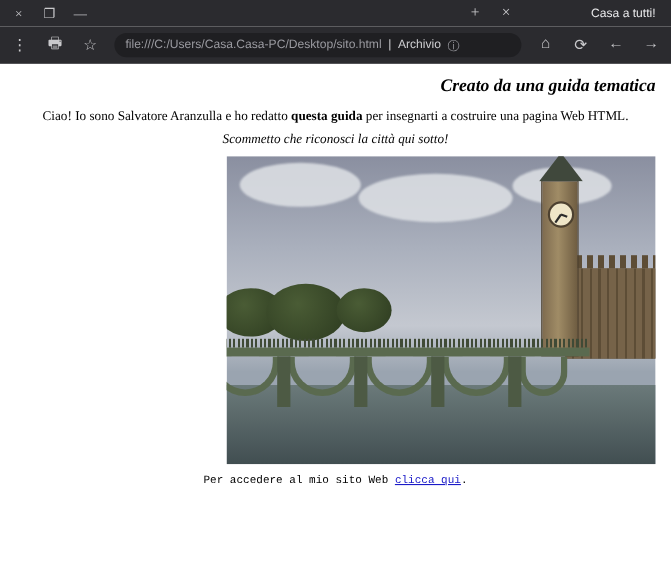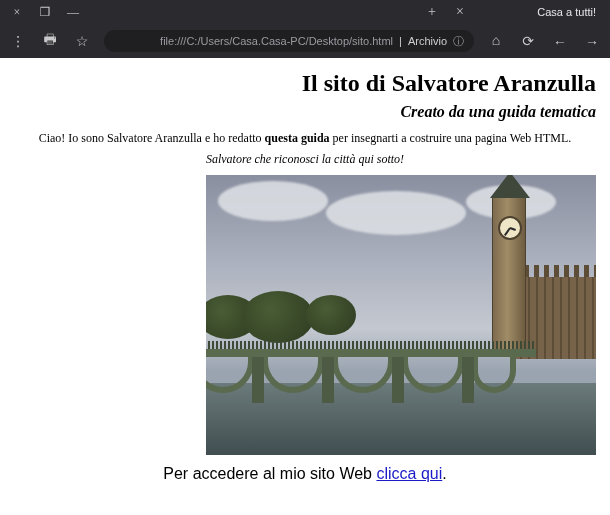--- a/index.html
+++ b/index.html
@@ -58,21 +58,21 @@
       flex: 1;
       height: 22px;
       background: #1f1f22;
       border-radius: 11px;
       color: #cfcfd2;
       font-size: 11px;
       font-family: sans-serif;
       padding: 0 10px;
       display: flex;
       align-items: center;
-      justify-content: flex-end;
+      justify-content: flex-start;
       gap: 6px;
       overflow: hidden;
       white-space: nowrap;
     }
     .url-prefix { color: #cfcfd2; }
     .url-path { color: #9a9aa0; }
     .secure-icon { color: #9a9aa0; font-size: 11px; }
     .tab-btns {
       position: absolute;
       top: 2px;
@@ -270,22 +270,22 @@
     .p4 { left: 266px; }
     .tree {
       position: absolute;
       border-radius: 50%;
       background: radial-gradient(circle at 40% 35%, #4a5c35, #2c3a1f);
     }
     .t1 { width: 60px; height: 44px; left: -8px; bottom: 116px; }
     .t2 { width: 72px; height: 52px; left: 36px; bottom: 112px; }
     .t3 { width: 50px; height: 40px; left: 100px; bottom: 120px; }
     .footer-line {
-      font-size: 16px;
-      font-family: Liberation Sans, sans-serif;
+      font-size: 10px;
+      font-family: Liberation Mono, monospace;
     }
     .footer-line a {
       color: #1a1ac8;
       text-decoration: underline;
     }
   </style>
 </head>
 <body>
 
 <div class="window-frame">
@@ -309,26 +309,25 @@
     <span class="url-prefix">Archivio</span>
     <span class="secure-icon">ⓘ</span>
   </div>
   <div class="nav-icon">⌂</div>
   <div class="nav-icon">⟳</div>
   <div class="nav-icon">←</div>
   <div class="nav-icon">→</div>
 </div>
 
 <div class="page">
-  <h1>Il sito di Salvatore Aranzulla</h1>
   <h2>Creato da una guida tematica</h2>
   <p>
     <span>Ciao! Io sono Salvatore Aranzulla e ho redatto </span><span class="bold-inline">questa guida</span><span> per insegnarti a costruire una pagina Web HTML.</span>
   </p>
-  <p class="italic-line">Salvatore che riconosci la città qui sotto!</p>
+  <p class="italic-line">Scommetto che riconosci la città qui sotto!</p>
 
   <div class="image-block">
     <div class="london-img">
       <div class="sky"></div>
       <div class="cloud c1"></div>
       <div class="cloud c2"></div>
       <div class="cloud c3"></div>
       <div class="tree t1"></div>
       <div class="tree t2"></div>
       <div class="tree t3"></div>

